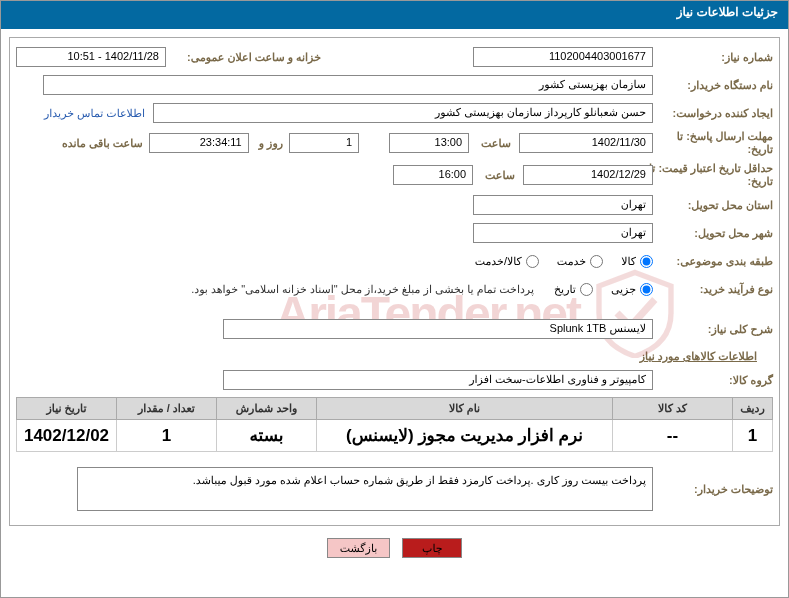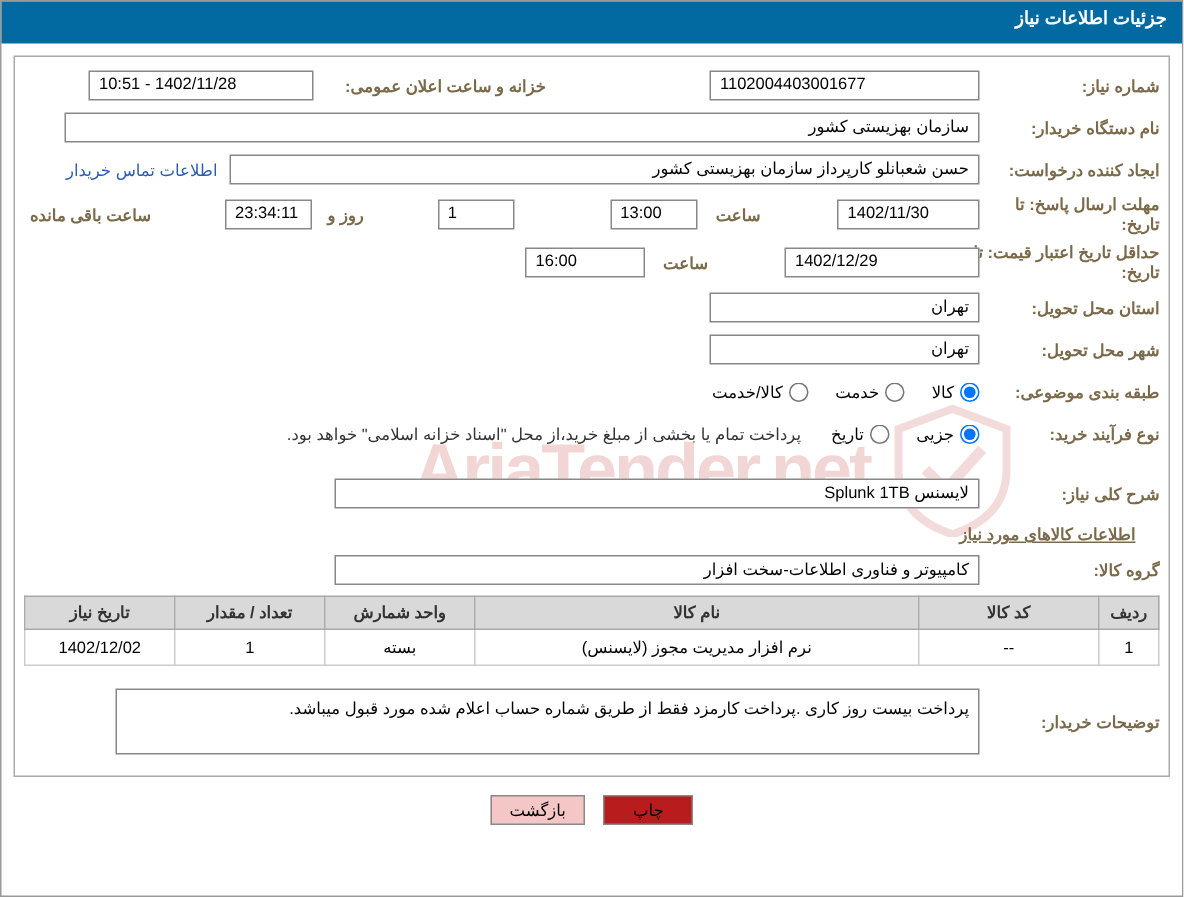--- a/index.html
+++ b/index.html
@@ -70,21 +70,21 @@
 .label-w2 { width: 150px; }
 .field {
   border: 1px solid #888;
   background: #fff;
   padding: 2px 6px;
   height: 20px;
   font-size: 11px;
   text-align: right;
   direction: rtl;
 }
-.field.center { text-align: left; margin-left: 43px; }
+.field.center { text-align: right; }
 .link-text {
   color: #2a5db0;
   font-size: 11px;
   margin-right: 8px;
 }
 .radio-group { display: flex; align-items: center; gap: 18px; }
 .radio-item { display: flex; align-items: center; gap: 4px; }
 .radio-item input { margin: 0; }
 .info-text { color: #333; font-size: 11px; margin-right: 20px; }
 .section-header {
@@ -102,23 +102,24 @@
   background: #d9d9d9;
   border: 1px solid #aaa;
   padding: 4px;
   font-size: 11px;
   font-weight: bold;
   color: #333;
 }
 .table td {
   border: 1px solid #ccc;
   padding: 5px;
-  font-size: 11px;
+  font-size: 17px;
   text-align: center;
   background: #fff;
+  font-weight: bold;
 }
 .notes-box {
   border: 1px solid #888;
   padding: 6px;
   height: 44px;
   font-size: 11px;
   text-align: right;
   margin-top: 4px;
   width: 576px;
 }
@@ -180,21 +181,21 @@
       </div>
 
       <div class="row">
         <span class="label label-w1">مهلت ارسال پاسخ: تا تاریخ:</span>
         <div class="field center" style="width:134px">1402/11/30</div>
         <span class="label" style="margin:0 8px">ساعت</span>
         <div class="field center" style="width:80px">13:00</div>
         <div style="width:30px"></div>
         <div class="field center" style="width:70px">1</div>
         <span class="label" style="margin:0 6px">روز و</span>
-        <div class="field center" style="width:80px">23:34:11</div>
+        <div class="field center" style="width:100px">23:34:11</div>
         <span class="label" style="margin-right:6px">ساعت باقی مانده</span>
       </div>
 
       <div class="row">
         <span class="label label-w2">حداقل تاریخ اعتبار قیمت: تا تاریخ:</span>
         <div class="field center" style="width:130px;margin-right:-30px">1402/12/29</div>
         <span class="label" style="margin:0 8px">ساعت</span>
         <div class="field center" style="width:80px">16:00</div>
       </div>
 

